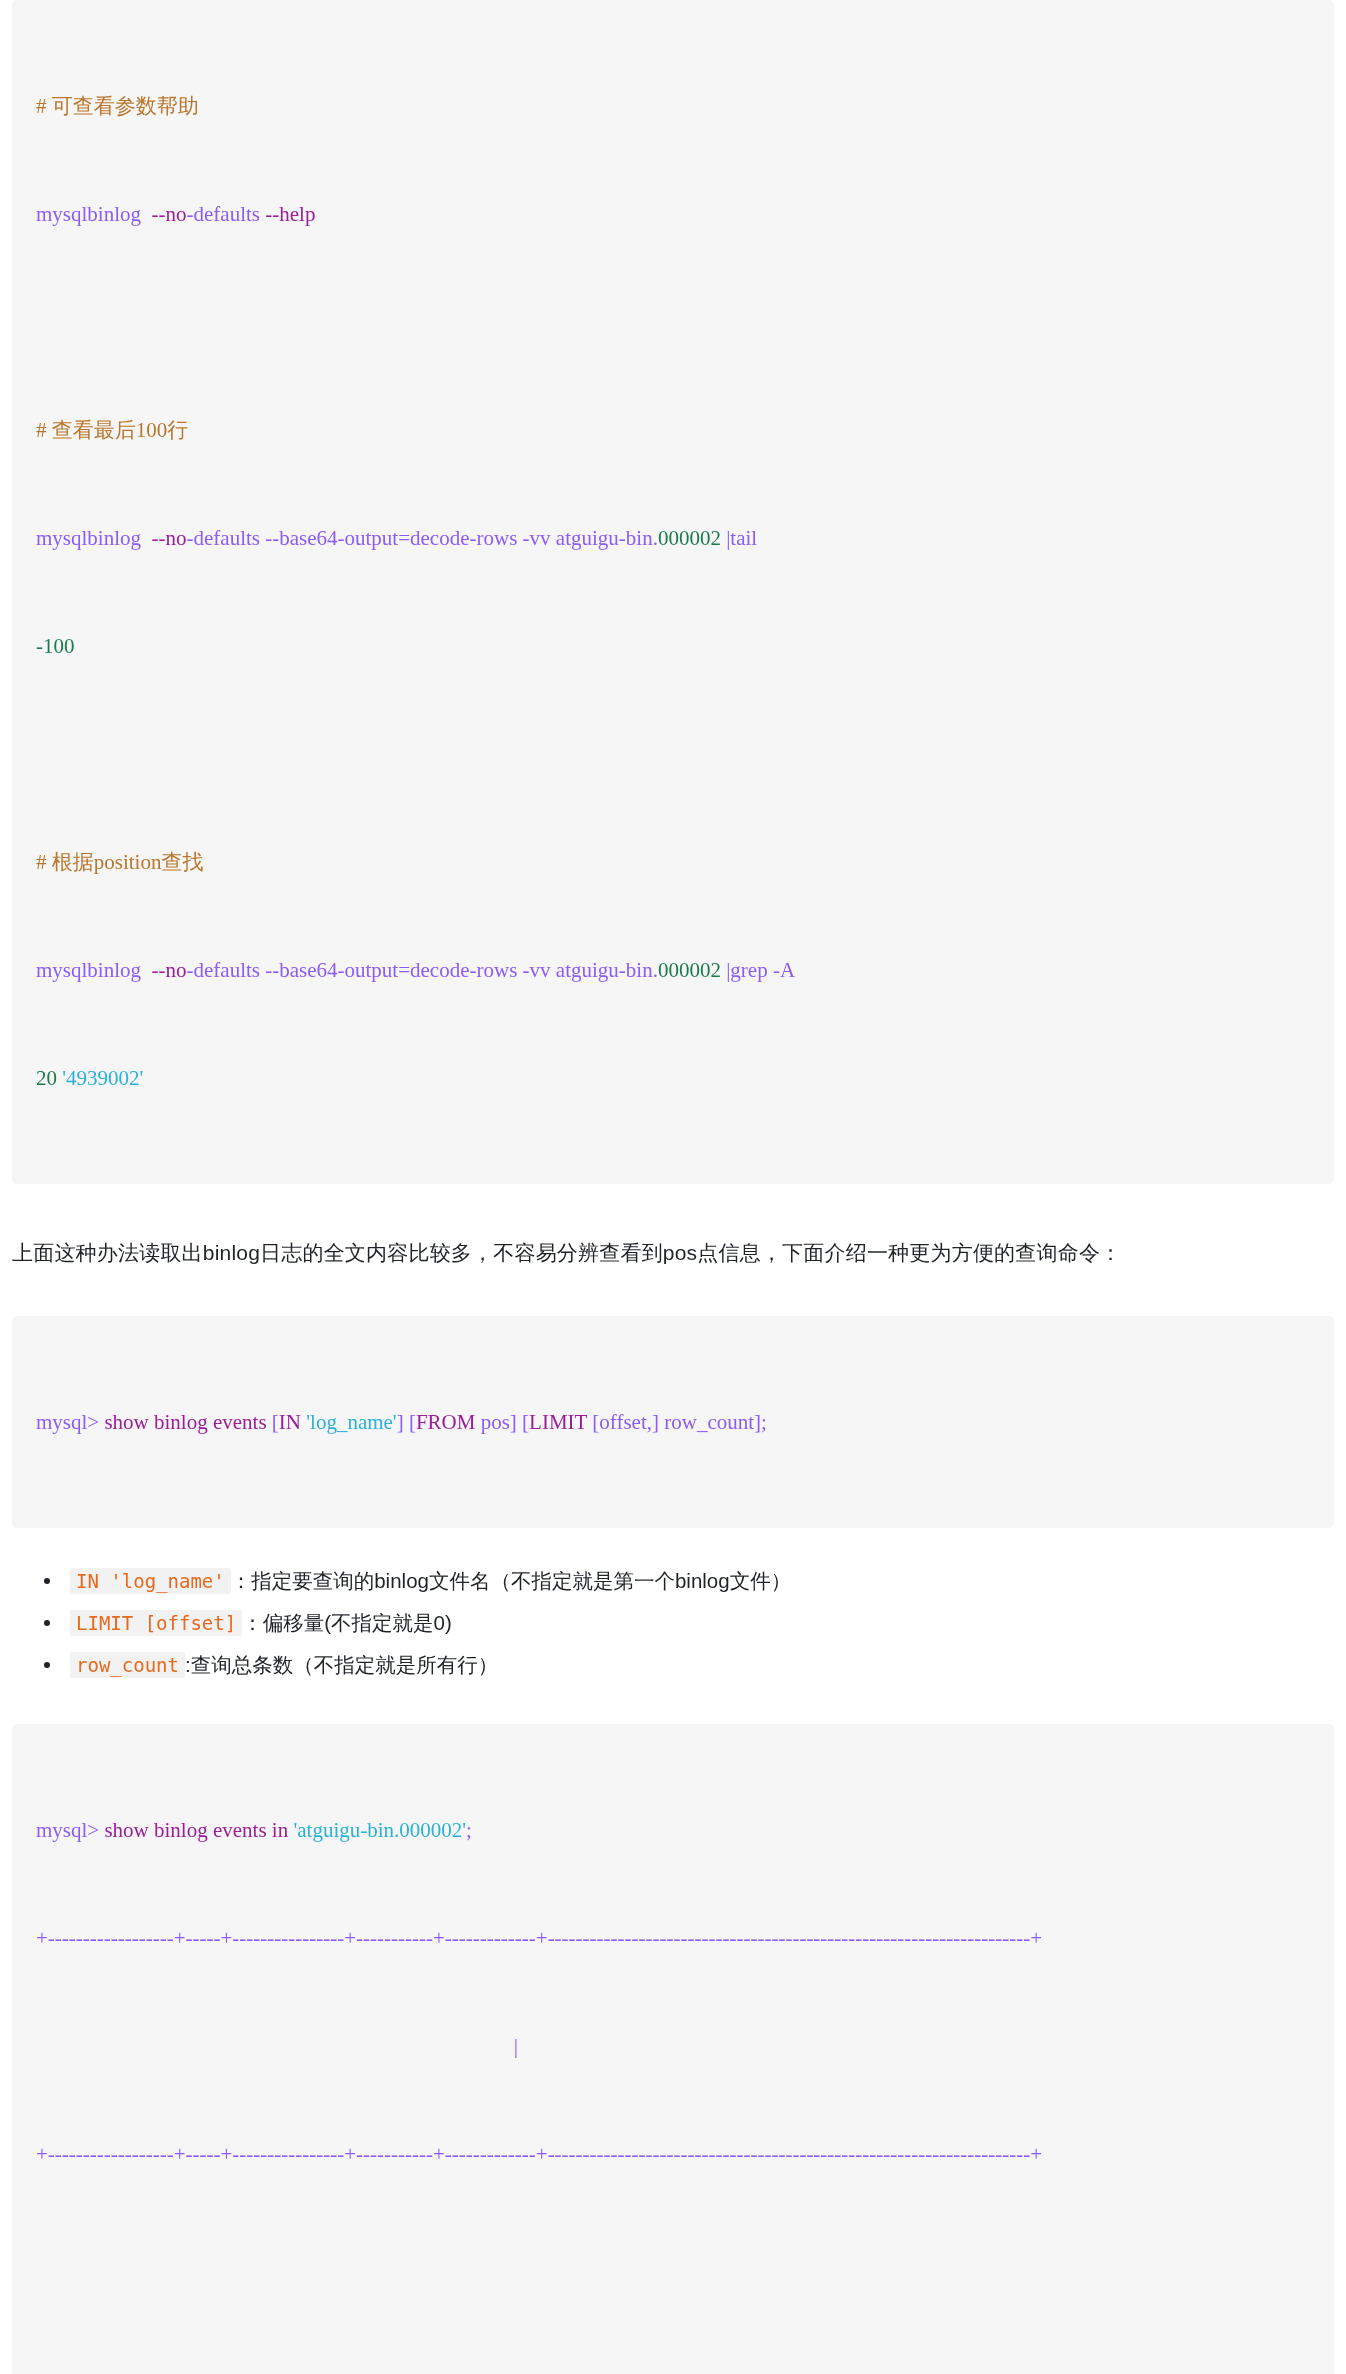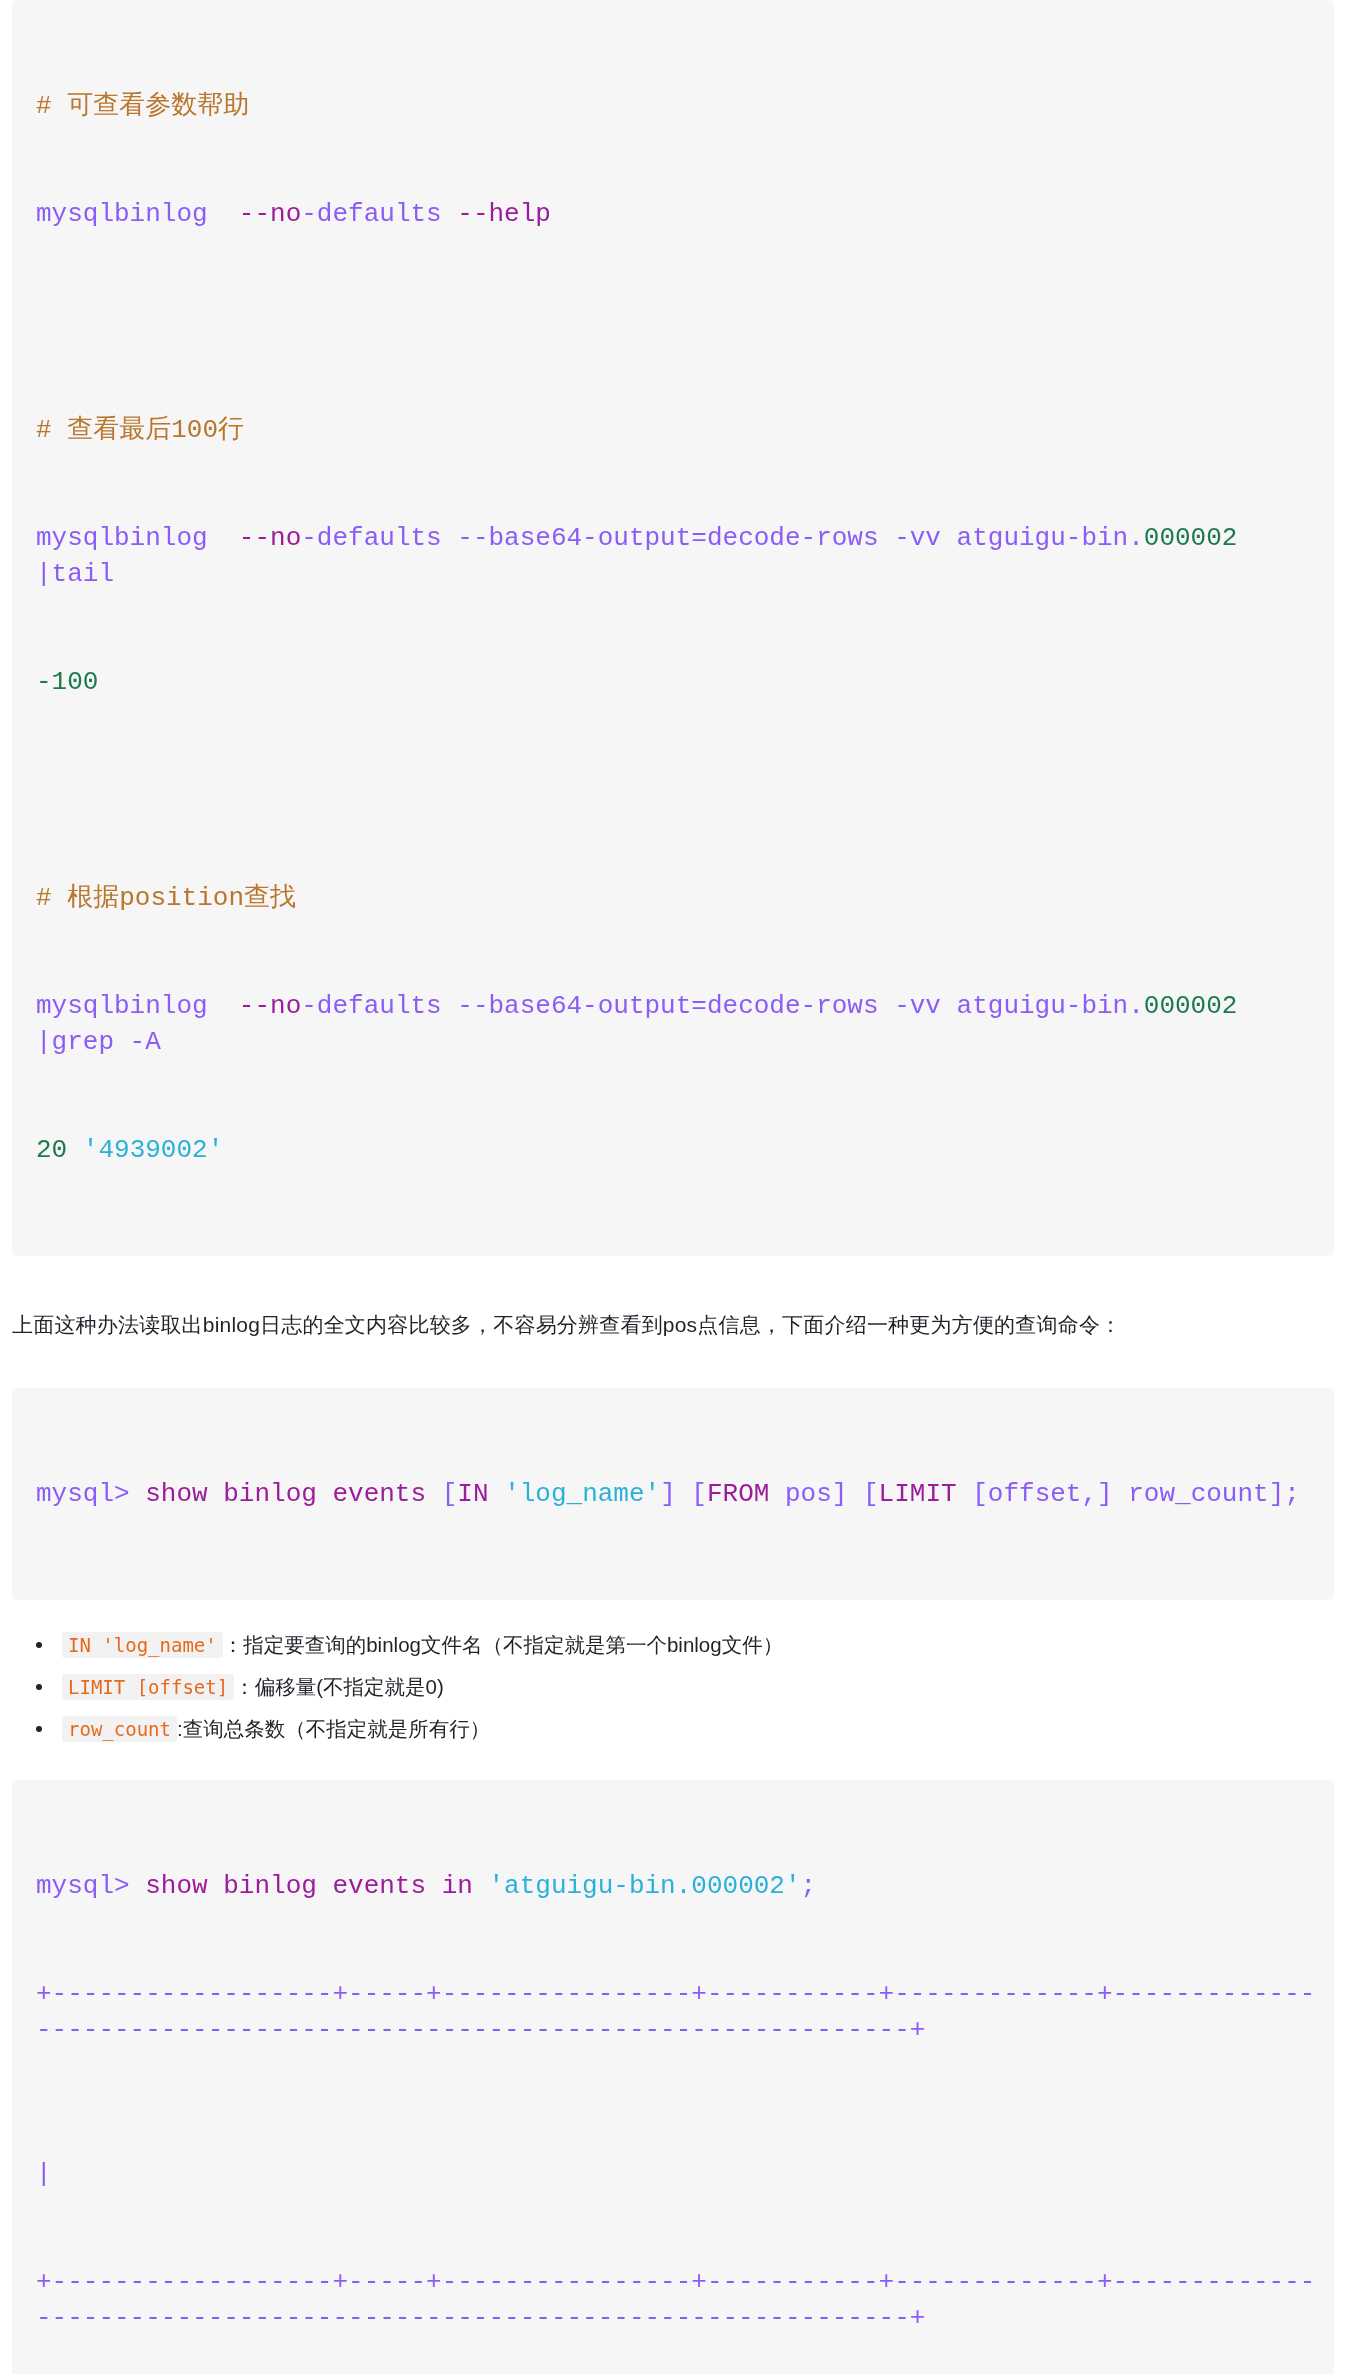--- a/index.html
+++ b/index.html
@@ -22,22 +22,22 @@
     box-sizing: border-box;
   }
 
   
   .codeblock {
     background: #f6f6f6;
     border-radius: 5px;
     margin: 0 12px 0 12px;
     padding: 16px 18px 16px 24px;
     box-sizing: border-box;
-    font-family: Liberation Mono, monospace;
-    font-size: 26px;
+    font-family: Liberation Serif, serif;
+    font-size: 21px;
     line-height: 36px;
     color: #3b4550;
     white-space: pre-wrap;
     word-break: break-word;
     overflow-wrap: break-word;
   }
   .codeblock .ln { display: block; min-height: 36px; }
   .codeblock .ln.blank { min-height: 36px; }
 
   
@@ -52,21 +52,21 @@
     margin: 9px 12px;
     padding: 0;
     font-size: 21px;
     line-height: 40px;
     color: #1f2328;
     letter-spacing: 0.2px;
   }
 
   
   ul.bullets {
-    margin: 0;
+    margin: 8px;
     padding: 0 16px 0 58px;
     list-style: none;
     font-size: 20.5px;
     line-height: 41px;
     color: #1f2328;
   }
   ul.bullets li {
     position: relative;
     padding-left: 4px;
     margin: 0;

